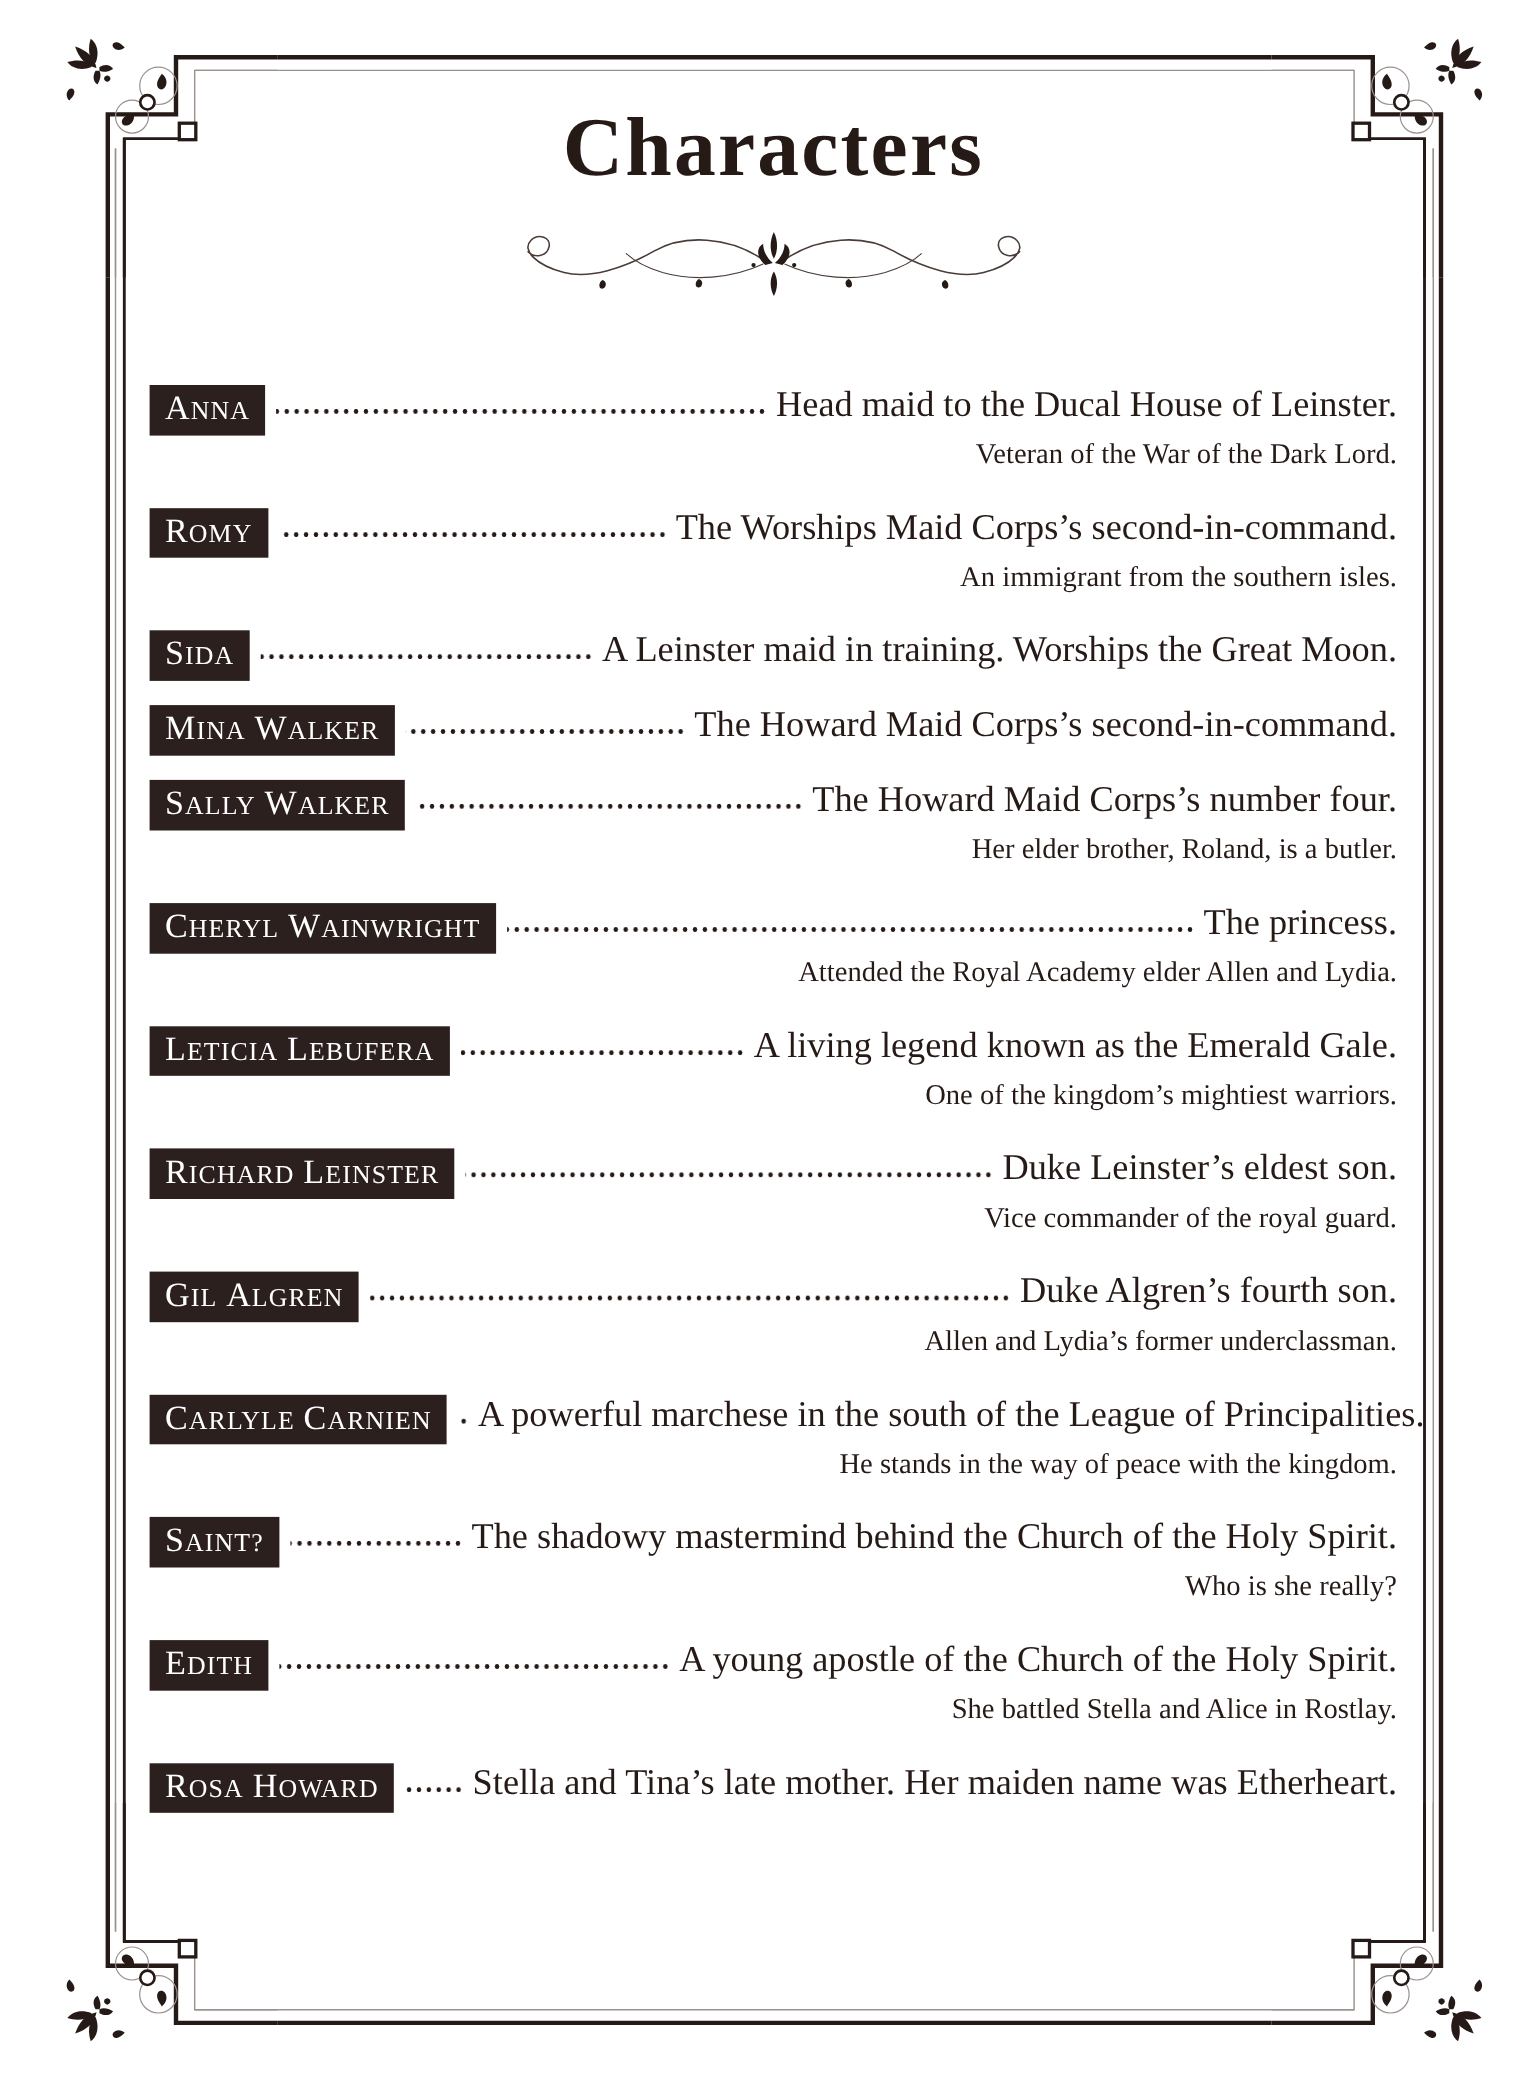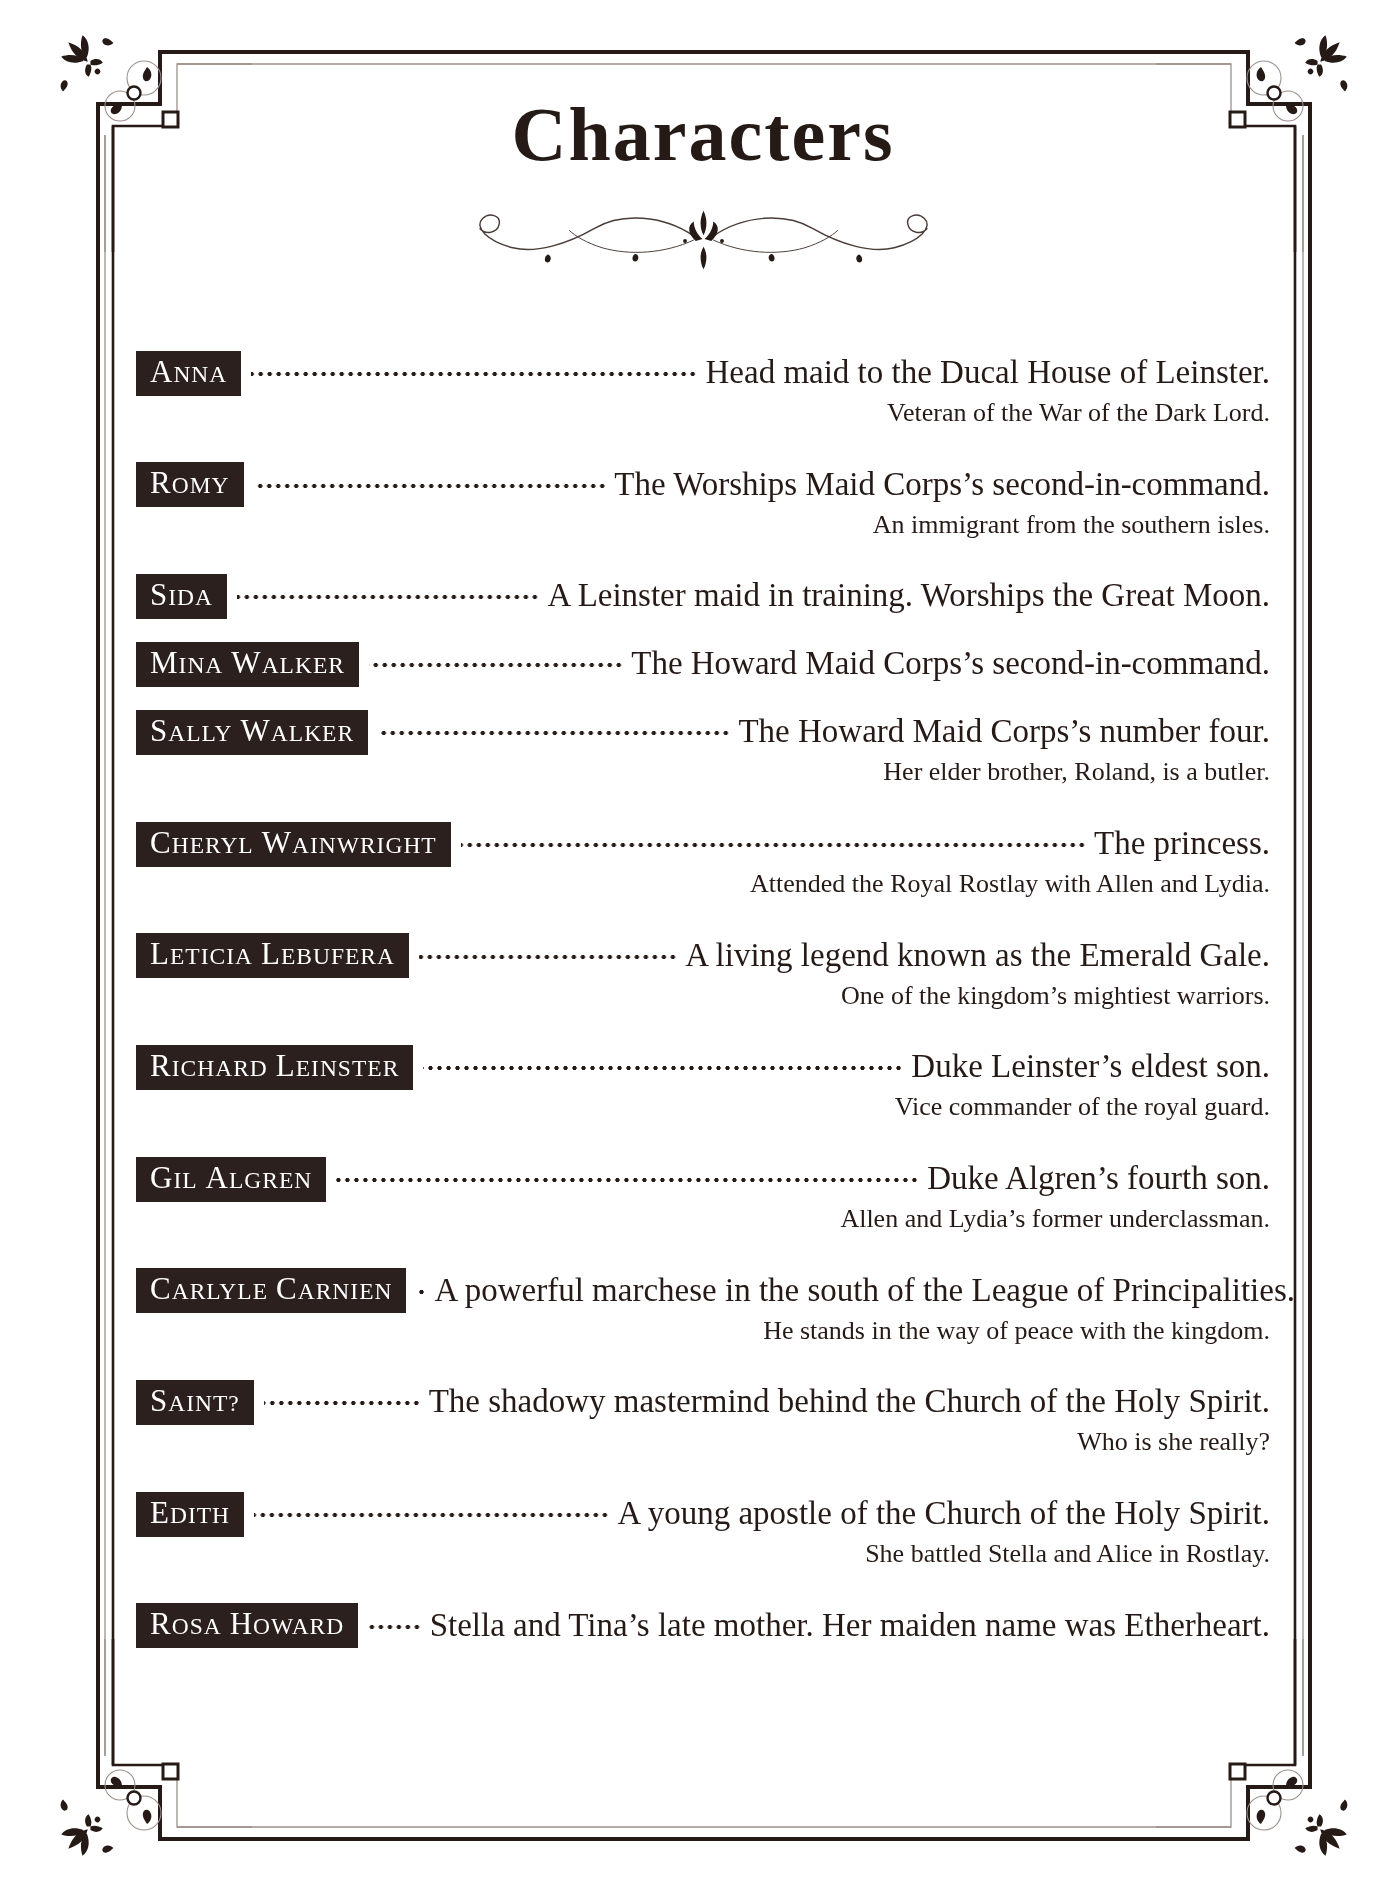--- a/index.html
+++ b/index.html
@@ -13,21 +13,21 @@
   .content{position:absolute;left:136px;top:0;width:1134px;}
   .page-title{
     margin:96px 0 0 0;font-size:76px;line-height:1;text-align:center;
     font-weight:bold;letter-spacing:2px;color:var(--ink);
   }
   .flourish{display:block;margin:36px auto 0 auto;width:545px;height:64px;}
   .char-list{margin-top:78px;}
   .entry{}
   .entry.two-line{margin-bottom:33px;}
   .entry.one-line{margin-bottom:22px;}
-  .row{display:flex;align-items:center;min-height:46px;}
+  .row{display:flex;align-items:flex-start;min-height:46px;}
   .plate{
     background:var(--plate);color:#ffffff;display:inline-flex;align-items:baseline;
     padding:5px 14px 9px 14px;line-height:1;white-space:nowrap;flex:0 0 auto;
   }
   .plate .cap{font-size:31px;letter-spacing:1px;}
   .plate .sc{font-size:23.5px;letter-spacing:1px;}
   .plate .wsp{font-size:23.5px;width:8px;display:inline-block;}
   .leader{
     flex:1 1 auto;min-width:10px;height:6px;margin:2px 8px 0 10px;align-self:center;
     background-image:radial-gradient(circle, var(--ink) 1.9px, transparent 2.4px);
@@ -175,21 +175,21 @@
   </div>
 
   <div class="entry two-line">
     <div class="row">
       <span class="plate">
             <span class="plate-text"><span class="cap">C</span><span class="sc">HERYL</span><span class="wsp"></span><span class="cap">W</span><span class="sc">AINWRIGHT</span></span>
           </span>
       <span class="leader"></span>
       <span class="desc-1">The princess.</span>
     </div>
-    <div class="desc-2">Attended the Royal Rostlay with Allen and Lydia.</div>
+    <div class="desc-2">Attended the Royal Academy elder Allen and Lydia.</div>
   </div>
 
   <div class="entry two-line">
     <div class="row">
       <span class="plate">
             <span class="plate-text"><span class="cap">L</span><span class="sc">ETICIA</span><span class="wsp"></span><span class="cap">L</span><span class="sc">EBUFERA</span></span>
           </span>
       <span class="leader"></span>
       <span class="desc-1">A living legend known as the Emerald Gale.</span>
     </div>

